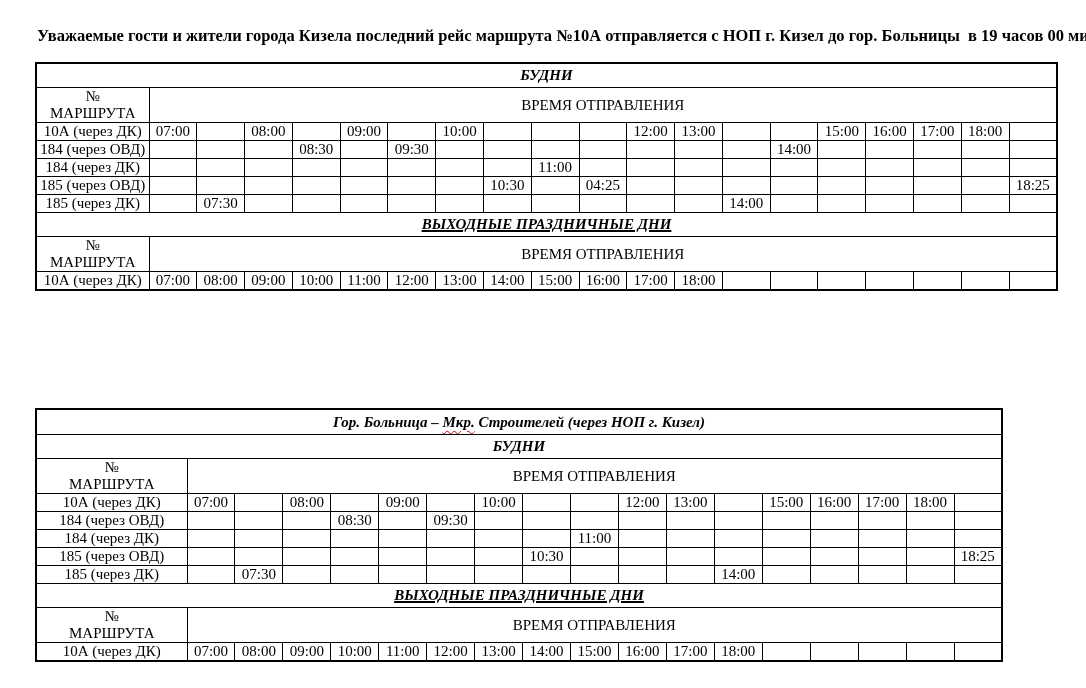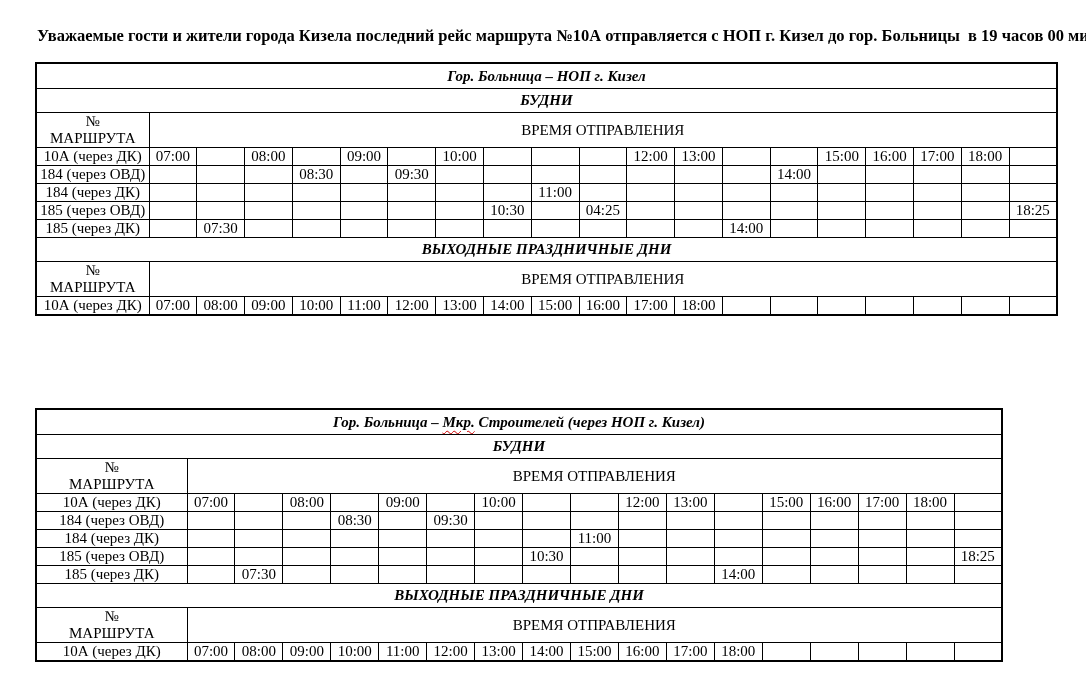--- a/index.html
+++ b/index.html
@@ -44,20 +44,21 @@
     white-space: nowrap;
   }
   td.title-cell, td.section-cell {
     height: 24px;
     font-size: 20px;
     font-weight: bold;
     font-style: italic;
   }
   td.section-cell { height: 23px; }
   td.section-cell.underlined span {
+    text-decoration: underline;
     text-decoration-thickness: 1.5px;
     text-align: center;
   }
   td.header-route, td.header-time { height: 34px; line-height: 17px; }
   td.route-cell {
     text-align: left;
     padding-left: 3px;
     height: 15px;
   }
   tr.data-row td { height: 15px; }
@@ -89,23 +90,20 @@
       <col>
       <col>
       <col>
       <col>
       <col>
       <col>
       <col>
       <col>
     </colgroup>
     <tbody>
-      <tr>
-        <td class="title-cell" colspan="20"><span>Гор. Больница – НОП г. Кизел</span></td>
-      </tr>
       <tr>
         <td class="section-cell" colspan="20"><span>БУДНИ</span></td>
       </tr>
       <tr>
         <td class="header-route">
           <div>№</div>
           <div>МАРШРУТА</div>
         </td>
         <td class="header-time" colspan="19">ВРЕМЯ ОТПРАВЛЕНИЯ</td>
       </tr>

